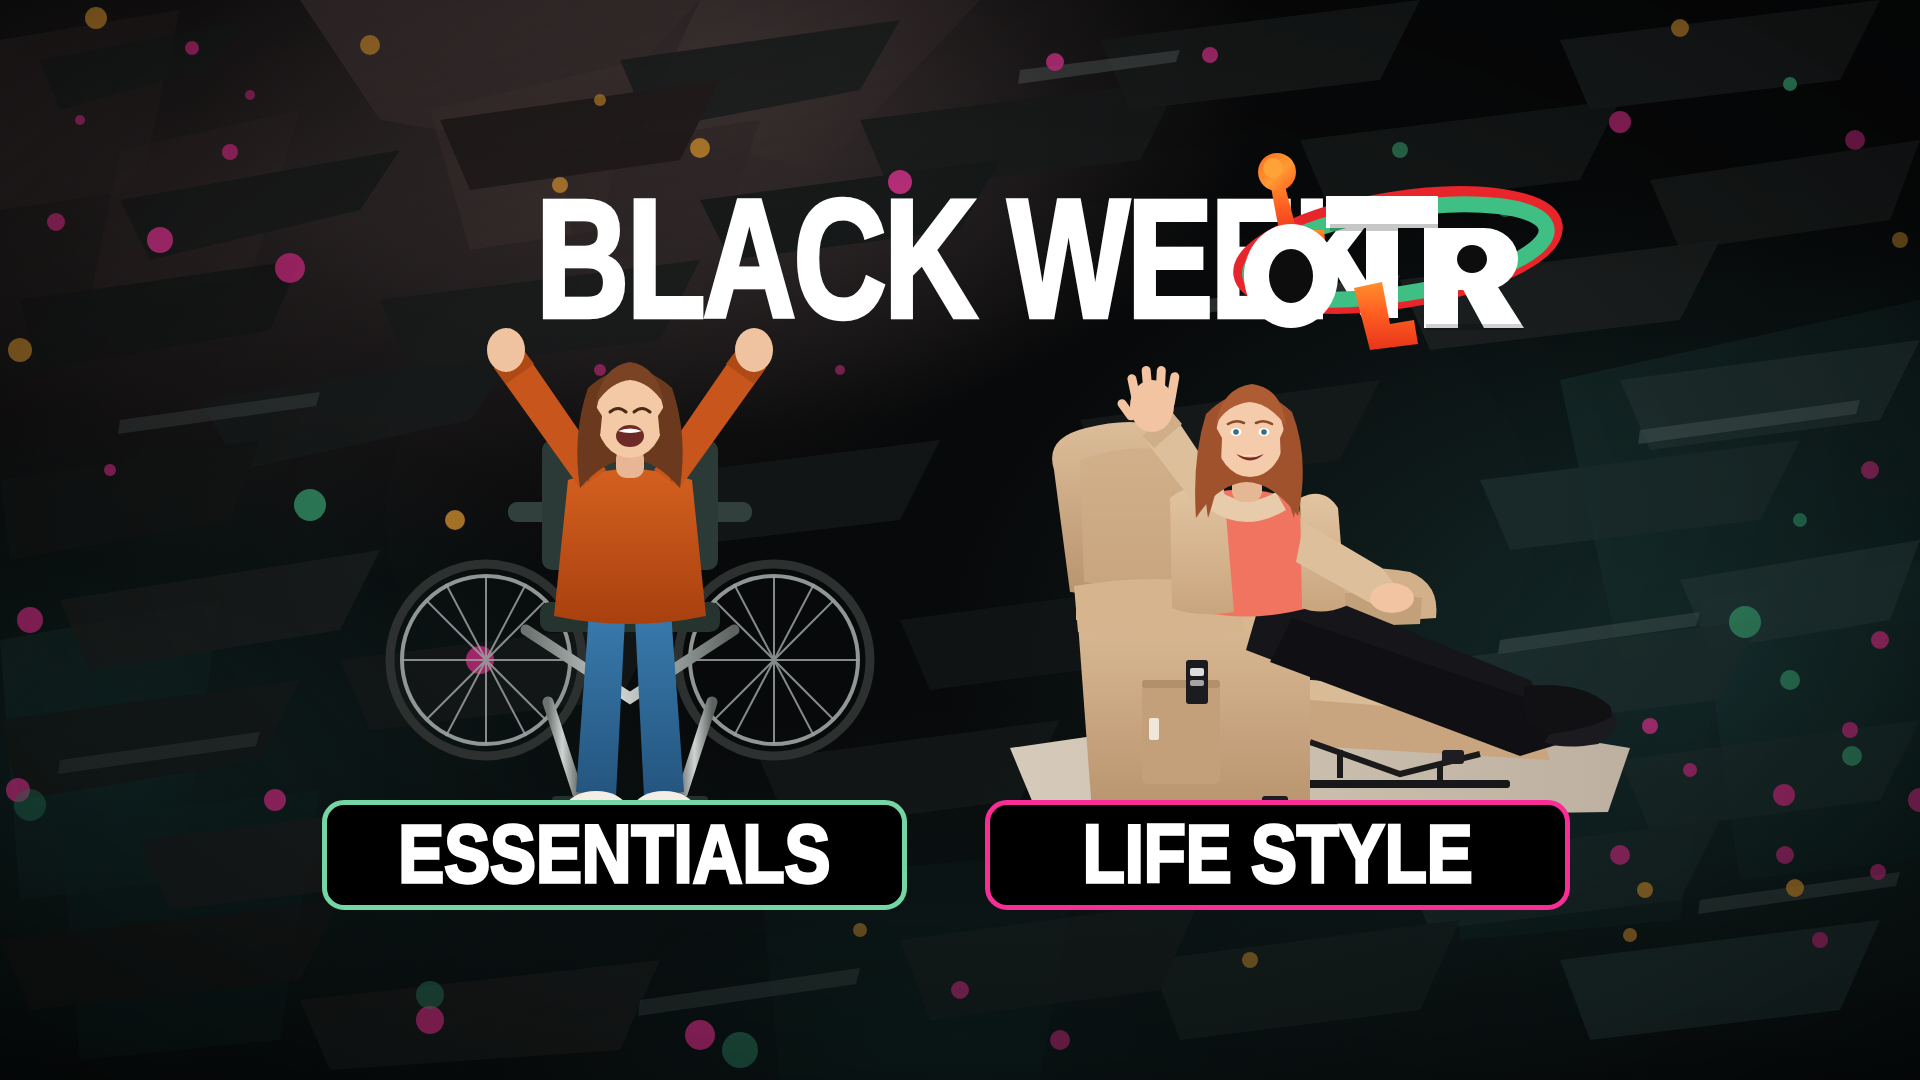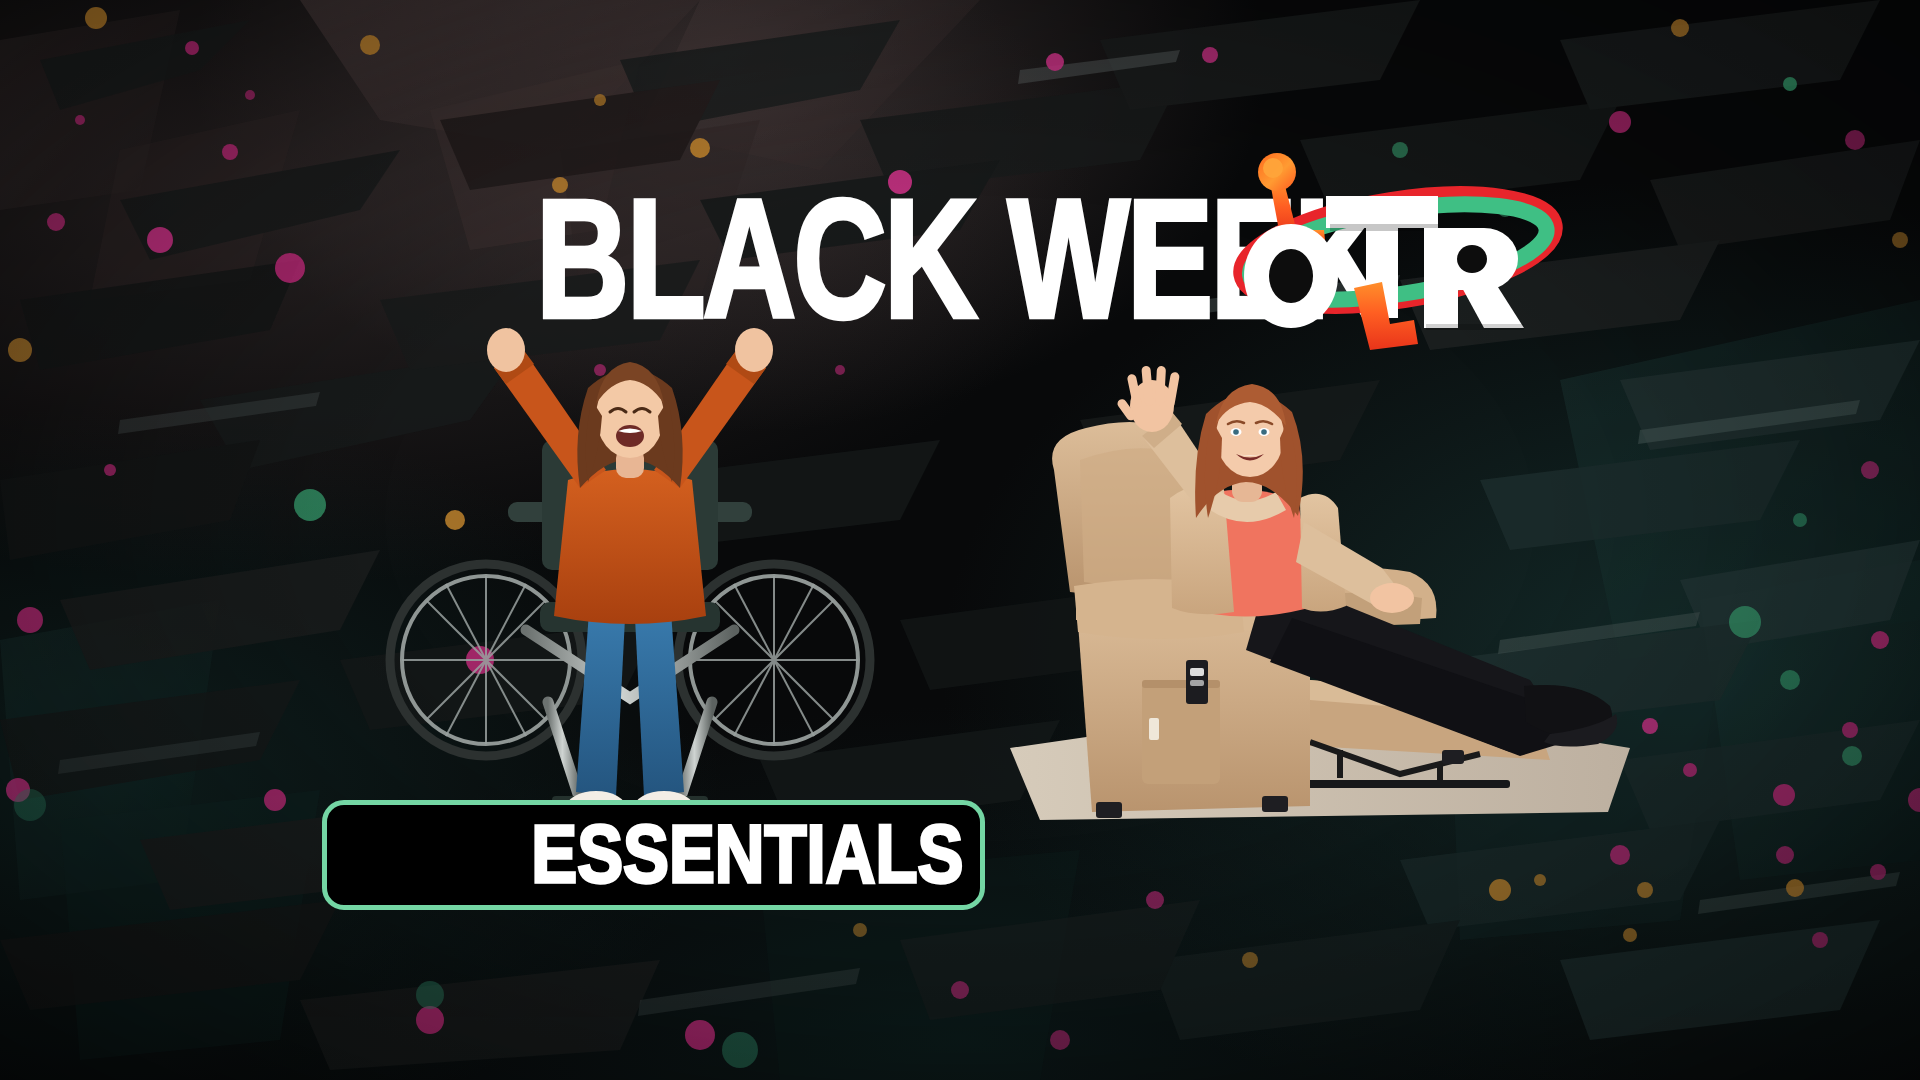--- a/index.html
+++ b/index.html
@@ -87,23 +87,22 @@
     line-height:1;
     letter-spacing:0px;
     color:#ffffff;
     text-transform:uppercase;
     white-space:nowrap;
     transform:scaleX(0.93) scaleY(1.1);
     -webkit-text-stroke: 3px #ffffff;
     paint-order: stroke fill;
   }
   #btn-essentials {
-    left:322px; top:800px; width:663px; height:110px;
+    left:322px; top:800px; width:585px; height:110px;
     border:5px solid #74d6a4;
-    justify-content:flex-end;
   }
   #btn-lifestyle {
     left:985px; top:800px; width:585px; height:110px;
     border:5px solid #fa2c96;
   }
 </style>
 </head>
 <body>
 
 <div id="banner">
@@ -519,14 +518,17 @@
         <path d="M232 146 L268 146 L296 190 L256 190 Z" fill="#ffffff"></path>
         <path d="M198 186 L296 186 L296 192 L198 192 Z" fill="#000" opacity="0.18"></path>
       </g>
     </svg>
   </div>
 
   <div class="cat-btn" id="btn-essentials" style="border-color: rgb(116, 214, 164); background: rgb(0, 0, 0);">
     <span class="cat-label">ESSENTIALS</span>
   </div>
 
+  <div class="cat-btn" id="btn-lifestyle" style="border-color: rgb(250, 44, 150); background: rgb(0, 0, 0);">
+    <span class="cat-label">LIFE STYLE</span>
+  </div>
 
 </div>
 
 </body></html>

